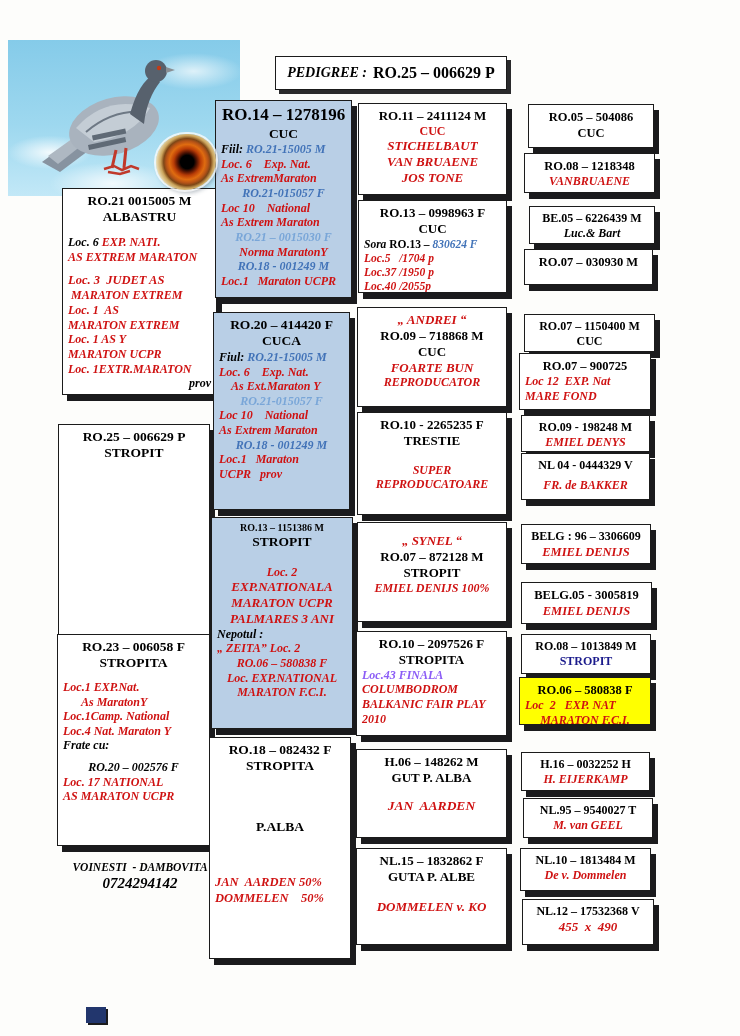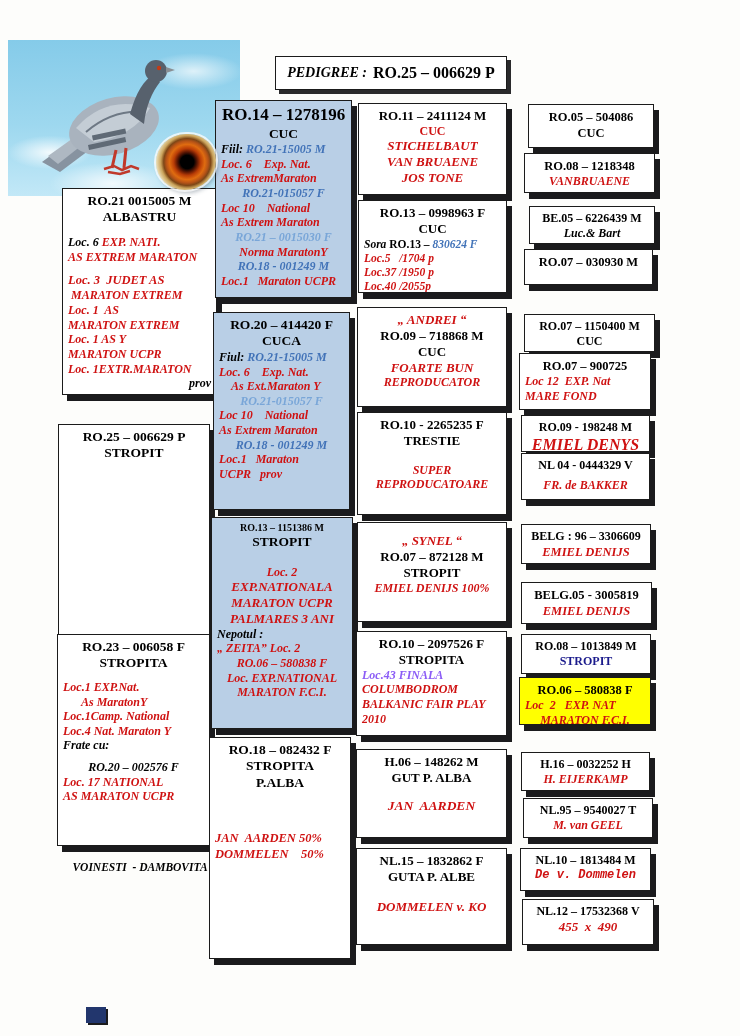--- a/index.html
+++ b/index.html
@@ -155,20 +155,21 @@
     <div class="ln l"><span class="sg-r">Loc.1Camp. National</span></div>
     <div class="ln l"><span class="sg-r">Loc.4 Nat. Maraton Y</span></div>
     <div class="ln l"><span class="sg-ki">Frate cu:</span></div>
     <div class="ln gap" style="height: 7px;"></div>
     <div class="ln c"><span class="sg-ki">RO.20 – 002576 F</span></div>
     <div class="ln l"><span class="sg-r">Loc. 17 NATIONAL</span></div>
     <div class="ln l"><span class="sg-r">AS MARATON UCPR</span></div>
   </div>
 <div class="box plain contact">
     <div class="ln c" style="font-size: 11.5px;"><span class="sg-ki">VOINESTI  - DAMBOVITA</span></div>
+    <div class="ln c" style="font-size: 15px;"><span class="sg-ki">0724294142</span></div>
   </div>
 <div class="corner"></div>
 
 <div class="box blue b-c2a">
     <div class="ln c" style="font-size: 17px;"><span class="sg-k">RO.14 – 1278196</span></div>
     <div class="ln c" style="font-size: 13.5px;"><span class="sg-k">CUC</span></div>
     <div class="ln l"><span class="sg-ki">Fiil: </span><span class="sg-bl">RO.21-15005 M</span></div>
     <div class="ln l"><span class="sg-r">Loc. 6    Exp. Nat.</span></div>
     <div class="ln l"><span class="sg-r">As ExtremMaraton</span></div>
     <div class="ln c"><span class="sg-bl">RO.21-015057 F</span></div>
@@ -202,21 +203,21 @@
     <div class="ln c" style="font-size: 13px;"><span class="sg-r">PALMARES 3 ANI</span></div>
     <div class="ln l"><span class="sg-ki">Nepotul :</span></div>
     <div class="ln l"><span class="sg-r">„ ZEITA” Loc. 2</span></div>
     <div class="ln c"><span class="sg-r">RO.06 – 580838 F</span></div>
     <div class="ln c"><span class="sg-r">Loc. EXP.NATIONAL</span></div>
     <div class="ln c"><span class="sg-r">MARATON F.C.I.</span></div>
   </div>
 <div class="box b-c2d">
     <div class="ln c" style="font-size: 13.5px;"><span class="sg-k">RO.18 – 082432 F</span></div>
     <div class="ln c" style="font-size: 13.5px;"><span class="sg-k">STROPITA</span></div>
-    <div class="ln c" style="font-size: 13.5px;"><span class="sg-k">P.ALBA</span></div>
+    <div class="ln c" style="font-size: 13.5px; margin-top: 44px;"><span class="sg-k">P.ALBA</span></div>
     <div class="ln gap" style="height: 40px;"></div>
     <div class="ln l" style="font-size: 12.5px;"><span class="sg-r">JAN  AARDEN 50%</span></div>
     <div class="ln l" style="font-size: 12.5px;"><span class="sg-r">DOMMELEN    50%</span></div>
   </div>
 
 <div class="box b-c3a">
     <div class="ln c" style="font-size: 13px;"><span class="sg-k">RO.11 – 2411124 M</span></div>
     <div class="ln c"><span class="sg-ru">CUC</span></div>
     <div class="ln c" style="font-size: 13px;"><span class="sg-r">STICHELBAUT</span></div>
     <div class="ln c" style="font-size: 13px;"><span class="sg-r">VAN BRUAENE</span></div>
@@ -291,21 +292,21 @@
     <div class="ln c" style="font-size: 12px;"><span class="sg-k">RO.07 – 1150400 M</span></div>
     <div class="ln c" style="font-size: 12px;"><span class="sg-k">CUC</span></div>
   </div>
 <div class="box c4 b-c4f">
     <div class="ln c"><span class="sg-k">RO.07 – 900725</span></div>
     <div class="ln l" style="font-size: 12px;"><span class="sg-r">Loc 12  EXP. Nat</span></div>
     <div class="ln l" style="font-size: 12px;"><span class="sg-r">MARE FOND</span></div>
   </div>
 <div class="box c4 b-c4g">
     <div class="ln c" style="font-size: 12px;"><span class="sg-k">RO.09 - 198248 M</span></div>
-    <div class="ln c" style="font-size: 16px;"><span class="sg-r">EMIEL DENYS</span></div>
+    <div class="ln c" style="font-size: 12px;"><span class="sg-r">EMIEL DENYS</span></div>
   </div>
 <div class="box c4 b-c4h">
     <div class="ln c" style="font-size: 12px;"><span class="sg-k">NL 04 - 0444329 V</span></div>
     <div class="ln gap" style="height: 5px;"></div>
     <div class="ln c" style="font-size: 12px;"><span class="sg-r">FR. de BAKKER</span></div>
   </div>
 <div class="box c4 b-c4i">
     <div class="ln c" style="font-size: 12px;"><span class="sg-k">BELG : 96 – 3306609</span></div>
     <div class="ln c" style="font-size: 12.5px;"><span class="sg-r">EMIEL DENIJS</span></div>
   </div>
@@ -325,18 +326,18 @@
 <div class="box c4 b-c4m">
     <div class="ln c" style="font-size: 12px;"><span class="sg-k">H.16 – 0032252 H</span></div>
     <div class="ln c" style="font-size: 12px;"><span class="sg-r">H. EIJERKAMP</span></div>
   </div>
 <div class="box c4 b-c4n">
     <div class="ln c" style="font-size: 12px;"><span class="sg-k">NL.95 – 9540027 T</span></div>
     <div class="ln c" style="font-size: 12px;"><span class="sg-r">M. van GEEL</span></div>
   </div>
 <div class="box c4 b-c4o">
     <div class="ln c" style="font-size: 12px;"><span class="sg-k">NL.10 – 1813484 M</span></div>
-    <div class="ln c" style="font-size: 12px; font-family: Liberation Mono, monospace;"><span class="sg-r">De v. Dommelen</span></div>
+    <div class="ln c" style="font-size: 12px;"><span class="sg-r">De v. Dommelen</span></div>
   </div>
 <div class="box c4 b-c4p">
     <div class="ln c" style="font-size: 12px;"><span class="sg-k">NL.12 – 17532368 V</span></div>
     <div class="ln c" style="font-size: 13px;"><span class="sg-r">455  x  490</span></div>
   </div>
 
 </body></html>

